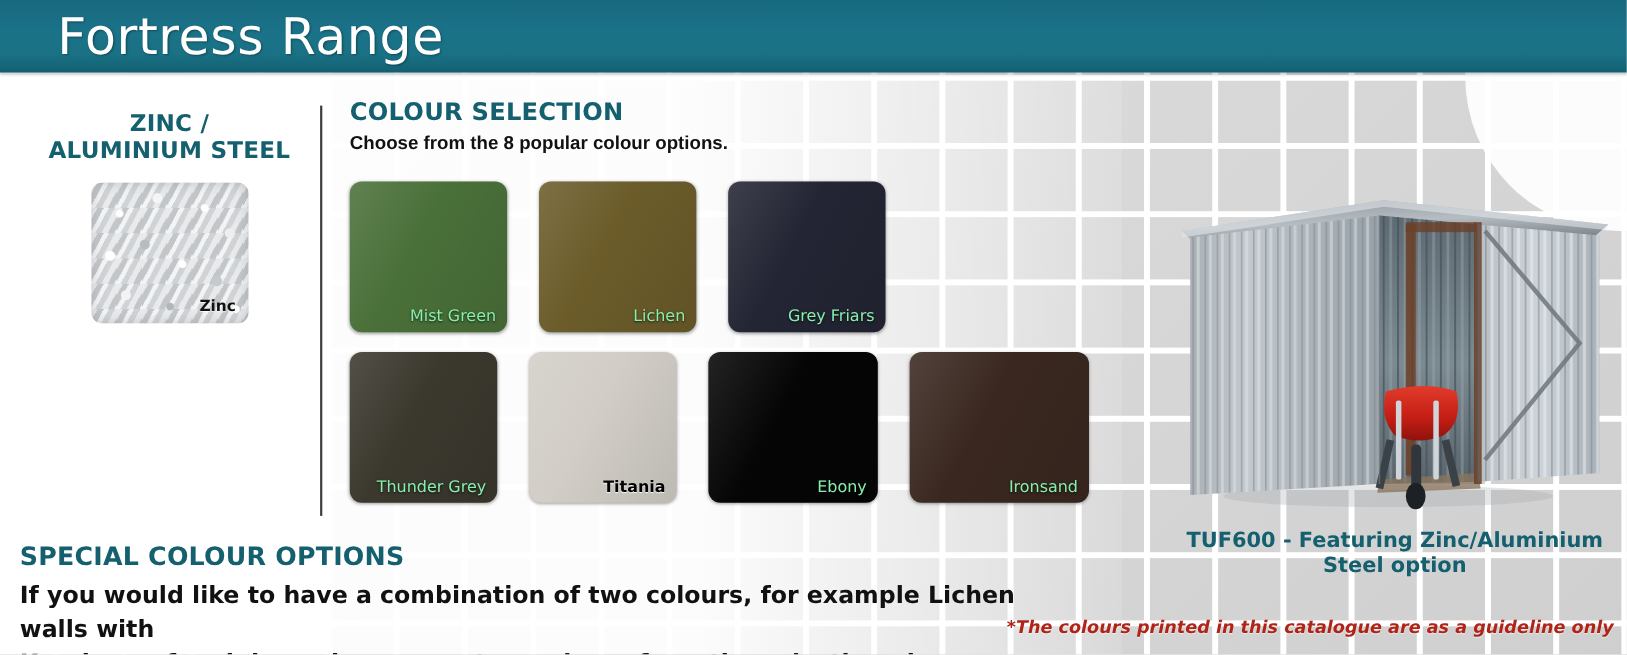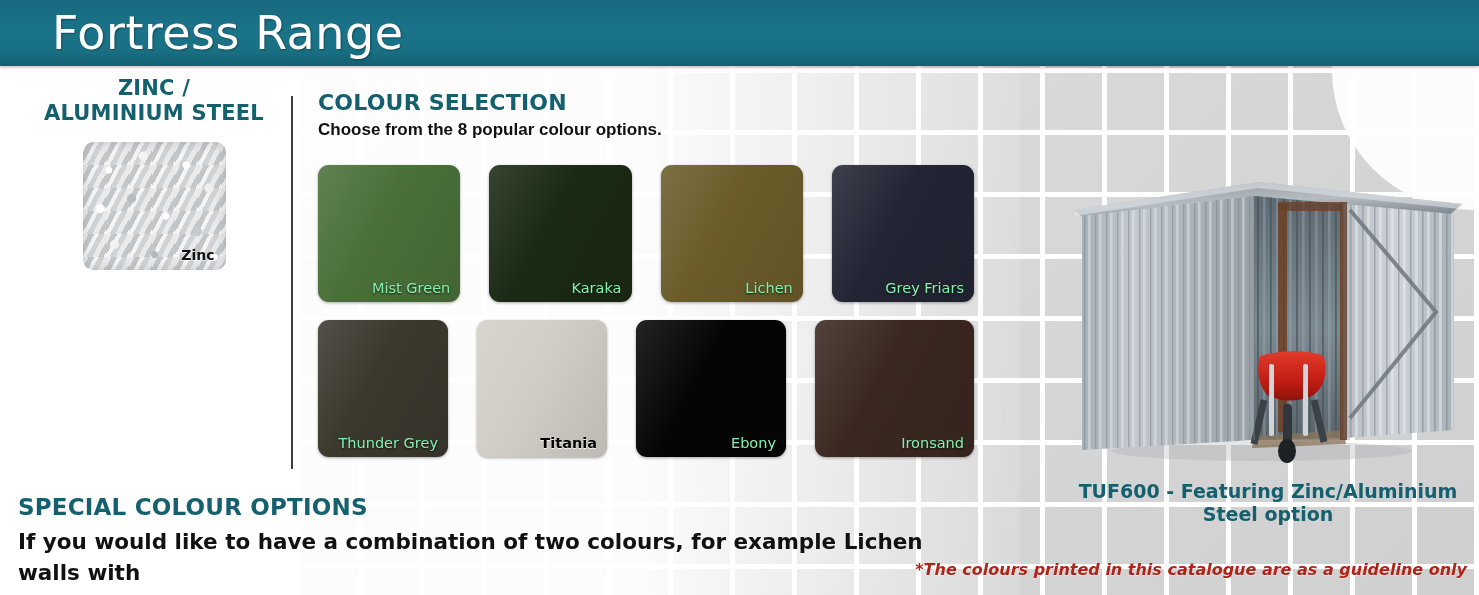--- a/index.html
+++ b/index.html
@@ -52,21 +52,21 @@
     position:absolute;left:52px;top:2px;
     font-family:"DejaVu Sans", sans-serif;
     font-size:46px;font-weight:400;color:#ffffff;
     letter-spacing:.5px;
     text-shadow:1px 1px 2px rgba(0,0,0,.35);
     line-height:62px;
     text-align:right;
   }
 
   
-  #zinc-col{position:absolute;left:18px;top:76px;width:272px;}
+  #zinc-col{position:absolute;left:18px;top:100px;width:272px;}
   .teal-head{
     color:#14606f;font-weight:bold;
     font-family:"DejaVu Sans", sans-serif;
   }
   #zinc-heading{
     text-align:center;font-size:21px;line-height:25px;letter-spacing:.2px;
   }
   #zinc-swatch-wrap{position:relative;margin:16px auto 12px;width:143px;height:128px;}
   #zinc-swatch{
     position:absolute;inset:0;border-radius:10px;overflow:hidden;
@@ -105,21 +105,21 @@
     font-family:Liberation Sans, sans-serif;
   }
 
   #swatch-grid{position:absolute;left:318px;top:165px;width:672px;}
   .swatch-row{display:flex;gap:0;}
   .swatch-row + .swatch-row{margin-top:18px;}
   .swatch{
     position:relative;width:143px;height:137px;border-radius:11px;margin-right:29px;
     box-shadow:0 1px 3px rgba(0,0,0,.35);
   }
-  .swatch:last-child{margin-right:16px;}
+  .swatch:last-child{margin-right:0;}
   .swatch .sheen{
     position:absolute;inset:0;border-radius:11px;
     background:linear-gradient(118deg, rgba(255,255,255,.12) 0%, rgba(255,255,255,0) 42%, rgba(0,0,0,.10) 100%);
     pointer-events:none;
   }
   .swatch .name{
     position:absolute;right:10px;bottom:6px;
     font-family:"DejaVu Sans", sans-serif;
     font-size:14.5px;font-weight:500;color:#86efac;
     text-shadow:0 1px 2px rgba(0,0,0,.75);
@@ -181,24 +181,20 @@
   <div id="divider"></div>
 
   <div id="sel-head" class="teal-head">COLOUR SELECTION</div>
   <div id="sel-sub">Choose from the 8 popular colour options.</div>
 
   <div id="swatch-grid">
     <div class="swatch-row">
       <div class="swatch" style="background: rgb(74, 112, 57);">
         <div class="sheen"></div>
         <div class="name">Mist Green</div>
-      </div>
-      <div class="swatch" style="background: rgb(27, 42, 20);">
-        <div class="sheen"></div>
-        <div class="name">Karaka</div>
       </div>
       <div class="swatch" style="background: rgb(107, 92, 42);">
         <div class="sheen"></div>
         <div class="name">Lichen</div>
       </div>
       <div class="swatch" style="background: rgb(36, 37, 52);">
         <div class="sheen"></div>
         <div class="name">Grey Friars</div>
       </div>
     </div>

